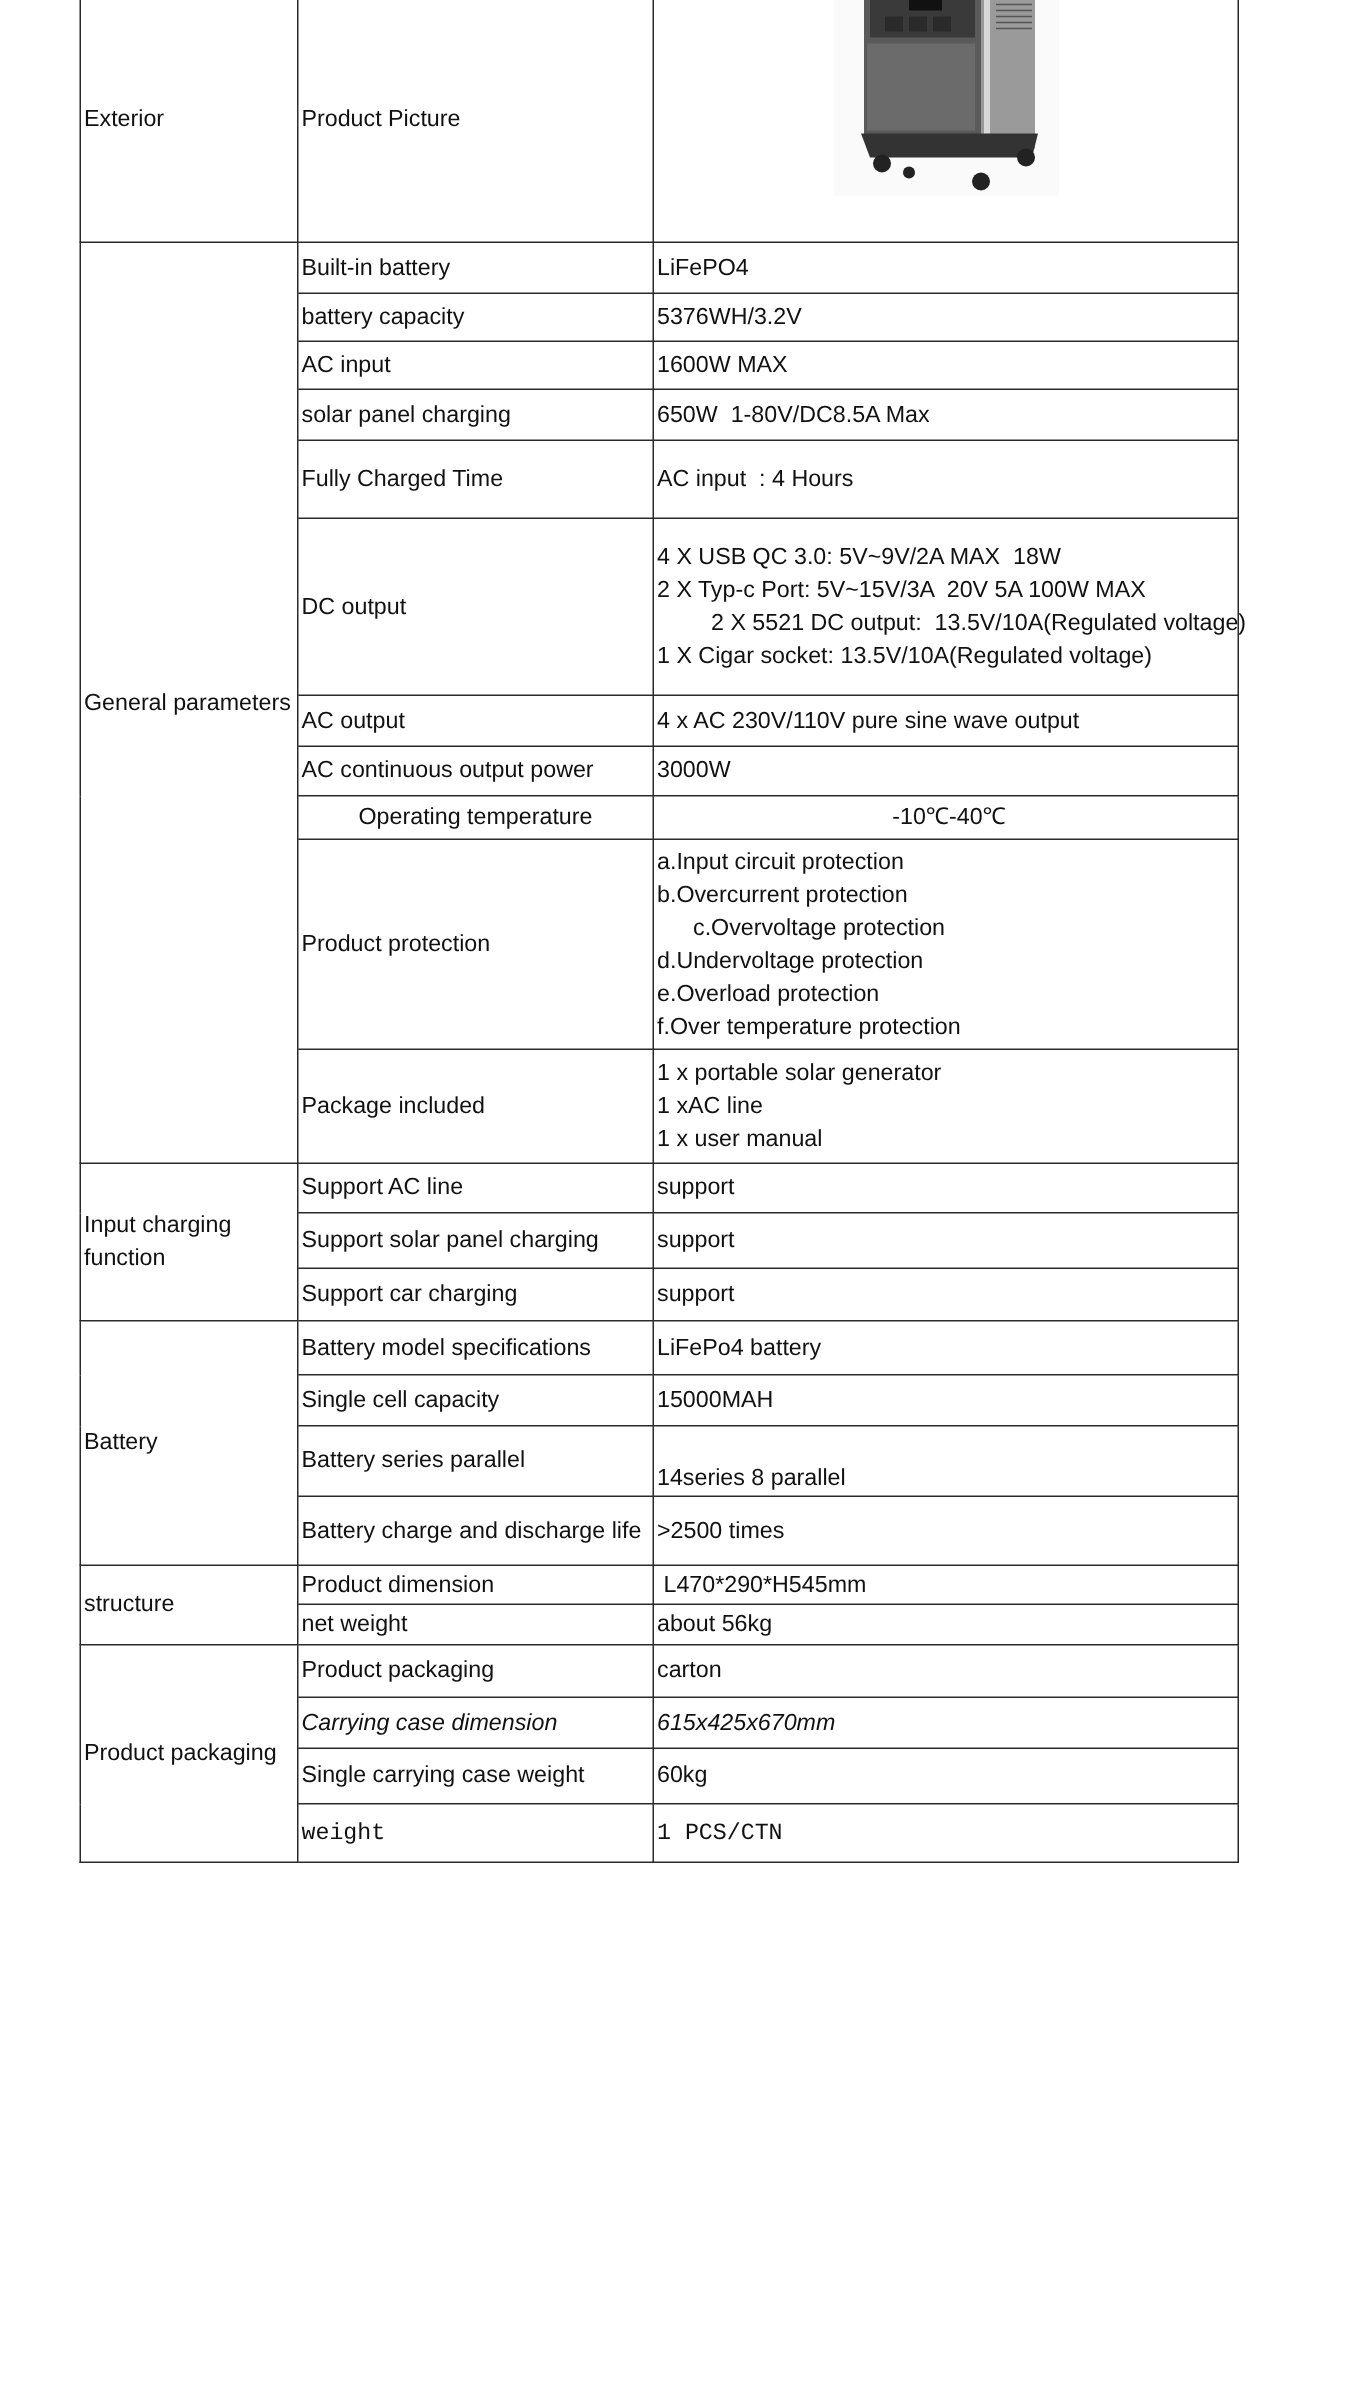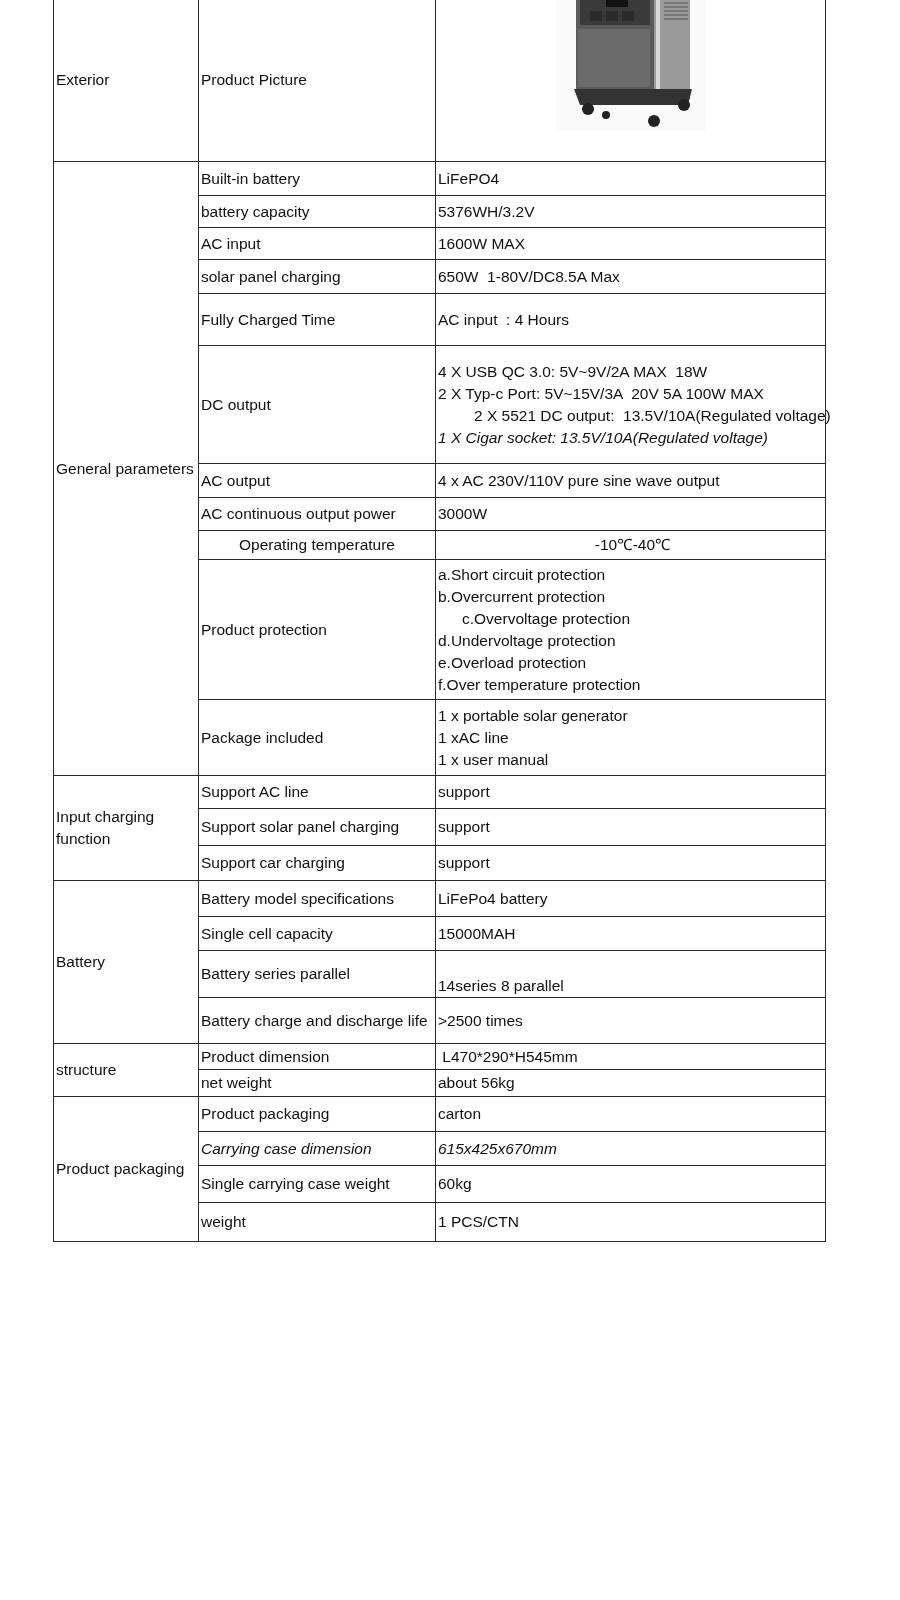--- a/index.html
+++ b/index.html
@@ -90,21 +90,21 @@
         <td class="multiline">
           <span style="white-space: pre;">AC input  : 4 Hours</span>
         </td>
       </tr>
       <tr style="height: 118px;">
         <td><span>DC output</span></td>
         <td class="multiline">
           <span style="white-space: pre;">4 X USB QC 3.0: 5V~9V/2A MAX  18W</span>
           <span style="white-space: pre;">2 X Typ-c Port: 5V~15V/3A  20V 5A 100W MAX</span>
           <span style="white-space: pre; margin-left: 36px;">2 X 5521 DC output:  13.5V/10A(Regulated voltage)</span>
-          <span style="white-space: pre; font-style: italic;">1 X Cigar socket: 13.5V/10A(Regulated voltage)</span>
+          <span style="white-space: pre;">1 X Cigar socket: 13.5V/10A(Regulated voltage)</span>
         </td>
       </tr>
       <tr style="height: 34px;">
         <td><span>AC output</span></td>
         <td class="multiline">
           <span style="white-space: pre;">4 x AC 230V/110V pure sine wave output</span>
         </td>
       </tr>
       <tr style="height: 33px;">
         <td><span>AC continuous output power</span></td>
@@ -114,21 +114,21 @@
       </tr>
       <tr style="height: 29px; text-align: center;">
         <td><span>Operating temperature</span></td>
         <td class="multiline">
           <span style="white-space: pre;"> -10℃-40℃</span>
         </td>
       </tr>
       <tr style="height: 140px;">
         <td><span>Product protection</span></td>
         <td class="multiline">
-          <span style="white-space: pre;">a.Short circuit protection</span>
+          <span style="white-space: pre;">a.Input circuit protection</span>
           <span style="white-space: pre;">b.Overcurrent protection</span>
           <span style="white-space: pre; margin-left: 24px;">c.Overvoltage protection</span>
           <span style="white-space: pre;">d.Undervoltage protection</span>
           <span style="white-space: pre;">e.Overload protection</span>
           <span style="white-space: pre;">f.Over temperature protection</span>
         </td>
       </tr>
       <tr style="height: 76px;">
         <td><span>Package included</span></td>
         <td class="multiline">
@@ -206,20 +206,20 @@
         <td class="multiline">
           <span style="white-space: pre;">615x425x670mm</span>
         </td>
       </tr>
       <tr style="height: 37px;">
         <td><span>Single carrying case weight</span></td>
         <td class="multiline">
           <span style="white-space: pre;">60kg</span>
         </td>
       </tr>
-      <tr style="height: 39px;">
+      <tr style="height: 39px; font-family: Liberation Mono, monospace;">
         <td><span>weight</span></td>
         <td class="multiline">
           <span style="white-space: pre;">1 PCS/CTN</span>
         </td>
       </tr>
     </tbody>
 </table>
 
 </body></html>

